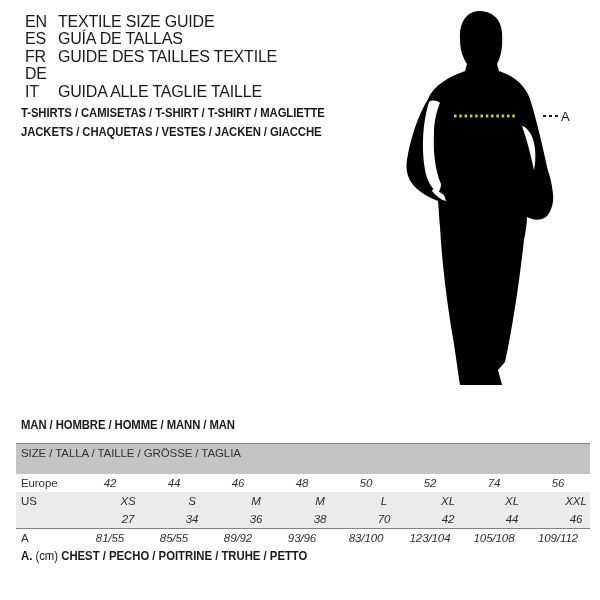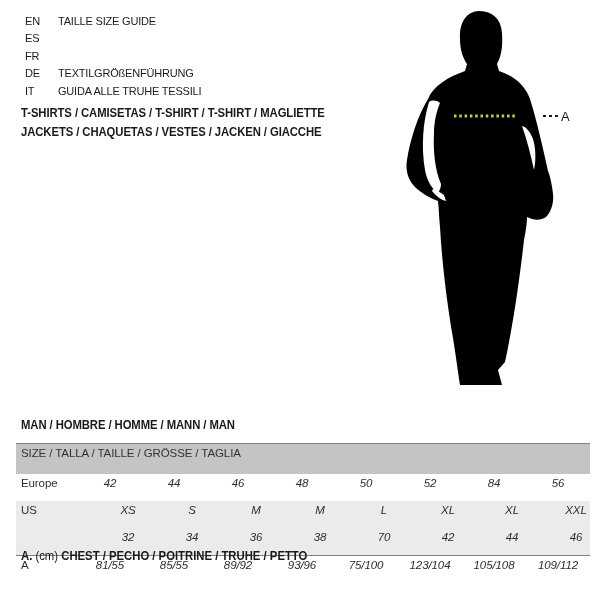--- a/index.html
+++ b/index.html
@@ -8,21 +8,21 @@
     position: relative;
     width: 600px; height: 600px;
     background: #fff;
     font-family: "Liberation Sans", sans-serif;
     color: #1a1a1a;
     overflow: hidden;
   }
 
   
   .languages { position: absolute; left: 25px; top: 13px; }
-  .lang-row { display: flex; line-height: 17.4px; font-size: 11px; font-weight: 400; letter-spacing: -0.2px; }
+  .lang-row { display: flex; line-height: 17.4px; font-size: 16px; font-weight: 400; letter-spacing: -0.2px; }
   .lang-code { width: 33px; flex: 0 0 33px; }
 
   
   .condensed { transform: scaleX(0.87); transform-origin: 0 0; white-space: nowrap; }
   .categories { position: absolute; left: 21px; top: 103px; font-size: 13px; font-weight: 700; line-height: 19px; letter-spacing: -0.1px; }
 
   
   .figure { position: absolute; left: 400px; top: 0; width: 200px; height: 400px; }
   .figure svg { display: block; width: 200px; height: 400px; }
 
@@ -31,58 +31,59 @@
   
   .size-table {
     position: absolute; left: 16px; top: 443px; width: 574px;
     border-top: 1px solid var(--table-border, #828282);
     font-size: 11.5px; color: #2e2e2e; letter-spacing: -0.1px;
   }
   .table-header {
     background: var(--header-bg, #c4c4c4);
     height: 30px; line-height: 18px; padding-left: 5px; color: #333;
   }
-  .table-row { display: flex; height: 27px; line-height: 18px; background: #fff; }
+  .table-row { display: flex; height: 18px; line-height: 18px; background: #fff; }
   .table-row.shaded { background: var(--shaded-bg, #ebebeb); gap: 36px; }
   .table-row.topline { border-top: 1px solid var(--table-border, #828282); height: 19px; line-height: 18px; }
   .row-label { flex: 0 0 62px; padding-left: 5px; text-align: left; }
   .cell { flex: 1 1 0; text-align: center; font-style: italic; }
 
   
   .footnote { position: absolute; left: 21px; top: 548px; font-size: 13px; }
   .footnote .bold { font-weight: 700; }
   .footnote .norm { font-weight: 400; }
 </style>
 </head>
 <body>
 
 <div class="canvas">
 
   <div class="languages">
     <div class="lang-row">
       <span class="lang-code">EN</span>
-      <span class="lang-label">TAILLE SIZE GUIDE</span>
+      <span class="lang-label">TEXTILE SIZE GUIDE</span>
     </div>
 
     <div class="lang-row">
       <span class="lang-code">ES</span>
+      <span class="lang-label">GUÍA DE TALLAS</span>
     </div>
 
     <div class="lang-row">
       <span class="lang-code">FR</span>
+      <span class="lang-label">GUIDE DES TAILLES TEXTILE</span>
     </div>
 
     <div class="lang-row">
       <span class="lang-code">DE</span>
-      <span class="lang-label">TEXTILGRÖßENFÜHRUNG</span>
     </div>
 
     <div class="lang-row">
       <span class="lang-code">IT</span>
-      <span class="lang-label">GUIDA ALLE TRUHE TESSILI</span>
+      <span class="lang-label">GUIDA ALLE TAGLIE TAILLE</span>
     </div>
   </div>
 
   <div class="categories condensed">
     <div>T-SHIRTS / CAMISETAS / T-SHIRT / T-SHIRT / MAGLIETTE</div>
     <div>JACKETS / CHAQUETAS / VESTES / JACKEN / GIACCHE</div>
   </div>
 
   <div class="figure">
     <svg viewBox="0 0 200 400" xmlns="http://www.w3.org/2000/svg">
@@ -138,55 +139,55 @@
     <div class="table-header">SIZE / TALLA / TAILLE / GRÖSSE / TAGLIA</div>
     <div>
     <div class="table-row">
       <div class="row-label">Europe</div>
     <div class="cell">42</div>
           <div class="cell">44</div>
           <div class="cell">46</div>
           <div class="cell">48</div>
           <div class="cell">50</div>
           <div class="cell">52</div>
-          <div class="cell">84</div>
+          <div class="cell">74</div>
           <div class="cell">56</div>
         </div>
 
     <div class="table-row shaded">
       <div class="row-label">US</div>
     <div class="cell">XS</div>
           <div class="cell">S</div>
           <div class="cell">M</div>
           <div class="cell">M</div>
           <div class="cell">L</div>
           <div class="cell">XL</div>
           <div class="cell">XL</div>
           <div class="cell">XXL</div>
         </div>
 
     <div class="table-row shaded">
       <div class="row-label"></div>
-    <div class="cell">32</div>
+    <div class="cell">27</div>
           <div class="cell">34</div>
           <div class="cell">36</div>
           <div class="cell">38</div>
           <div class="cell">70</div>
           <div class="cell">42</div>
           <div class="cell">44</div>
           <div class="cell">46</div>
         </div>
 
     <div class="table-row topline">
       <div class="row-label">A</div>
     <div class="cell">81/55</div>
           <div class="cell">85/55</div>
           <div class="cell">89/92</div>
           <div class="cell">93/96</div>
-          <div class="cell">75/100</div>
+          <div class="cell">83/100</div>
           <div class="cell">123/104</div>
           <div class="cell">105/108</div>
           <div class="cell">109/112</div>
         </div>
   </div>
   </div>
 
   <div class="footnote condensed">
     <span class="bold">A.</span><span class="norm" style="white-space:pre"> (cm) </span><span class="bold">CHEST / PECHO / POITRINE / TRUHE / PETTO</span>
   </div>

